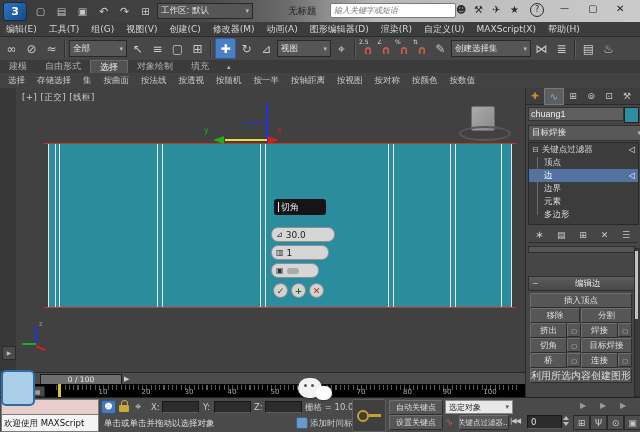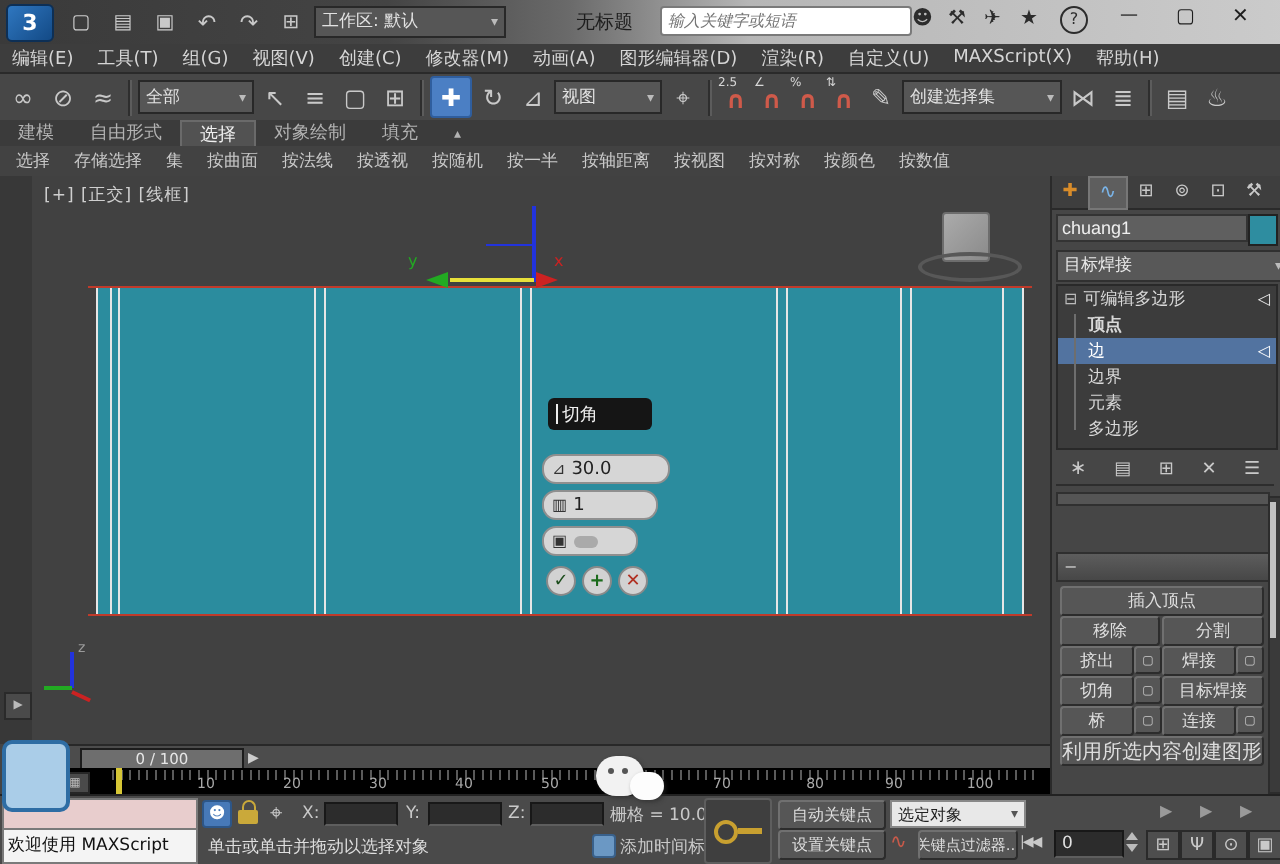--- a/index.html
+++ b/index.html
@@ -232,25 +232,25 @@
     </div>
     <input class="abs" style="left: 2px; top: 19px; width: 90px; height: 12px; background: rgb(95, 95, 95); border: 1px solid rgb(51, 51, 51); color: rgb(239, 239, 239); font-size: 9px; padding: 0px 2px;" value="chuang1">
     <span class="abs" style="left:98px;top:19px;width:13px;height:14px;background:#2e8da0;border:1px solid #222;"></span>
     <div class="abs row" style="left:2px;top:37px;width:109px;height:14px;background:#585858;border:1px solid #303030;padding:0 3px;">
       <span style="flex:1;font-size:8.5px;color:#e8e8e8;">目标焊接</span>
       <span class="caret">▾</span>
     </div>
     <div class="abs" style="left:2px;top:54px;width:109px;height:81px;background:#3c3c3c;border:1px solid #292929;overflow:hidden;">
       <div class="srow">
         <span style="font-size:8px;color:#bbb;">⊟</span>
-        <span style="flex:1;">可编辑多边形</span>
+        <span style="flex:1;">关键点过滤器</span>
         <span style="font-size:8px;color:#eee;">◁</span>
       </div>
       <div class="abs" style="left:8px;top:14px;width:1px;height:58px;background:#6e6e6e;"></div>
-      <div class="srow" style="padding-left:15px;font-weight:bold;">
+      <div class="srow" style="padding-left:15px;">
         <span>顶点</span>
       </div>
       <div class="srow" style="padding-left:15px;background:#5273a0;color:#fff;">
         <span style="flex:1;">边</span>
         <span style="font-size:8px;color:#fff;">◁</span>
       </div>
       <div class="srow" style="padding-left:15px;">
         <span>边界</span>
       </div>
       <div class="srow" style="padding-left:15px;">
@@ -263,20 +263,21 @@
     <div class="abs row" style="left:2px;top:139px;width:109px;height:15px;justify-content:space-around;border-bottom:1px solid #2d2d2d;">
       <span style="font-size:10px;color:#c9c9c9;">∗</span>
       <span style="font-size:9px;color:#c9c9c9;">▤</span>
       <span style="font-size:9px;color:#c9c9c9;">⊞</span>
       <span style="font-size:9px;color:#c9c9c9;">✕</span>
       <span style="font-size:9px;color:#c9c9c9;">☰</span>
     </div>
     <div class="abs" style="left:2px;top:158px;width:105px;height:5px;background:#555;border:1px solid #303030;"></div>
     <div class="abs row" style="left:2px;top:188px;width:105px;height:13px;background:linear-gradient(#5d5d5d,#474747);border:1px solid #2f2f2f;padding:0 3px;">
       <span style="font-size:8px;color:#ccc;">−</span>
+      <span style="flex:1;text-align:center;font-size:8.5px;color:#e6e6e6;">编辑边</span>
     </div>
     <div class="pbtn" style="left:4px;top:205px;width:100px;height:13px;">插入顶点</div>
     <div class="pbtn" style="left:4px;top:220px;width:48px;height:13px;">移除</div>
     <div class="pbtn" style="left:55px;top:220px;width:49px;height:13px;">分割</div>
     <div class="pbtn" style="left:4px;top:235px;width:35px;height:13px;">挤出</div>
     <span class="sbox" style="left:41px;top:235px;">▢</span>
     <div class="pbtn" style="left:55px;top:235px;width:35px;height:13px;">焊接</div>
     <span class="sbox" style="left:92px;top:235px;">▢</span>
     <div class="pbtn" style="left:4px;top:250px;width:35px;height:13px;">切角</div>
     <span class="sbox" style="left:41px;top:250px;">▢</span>

